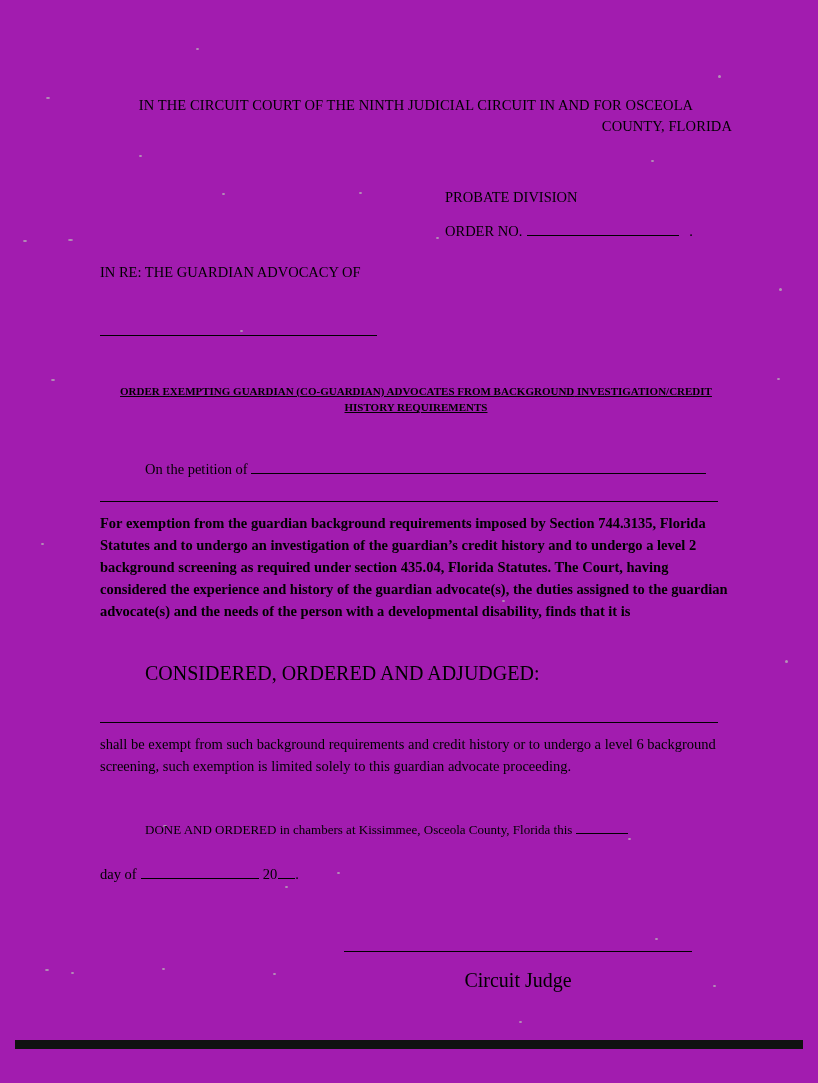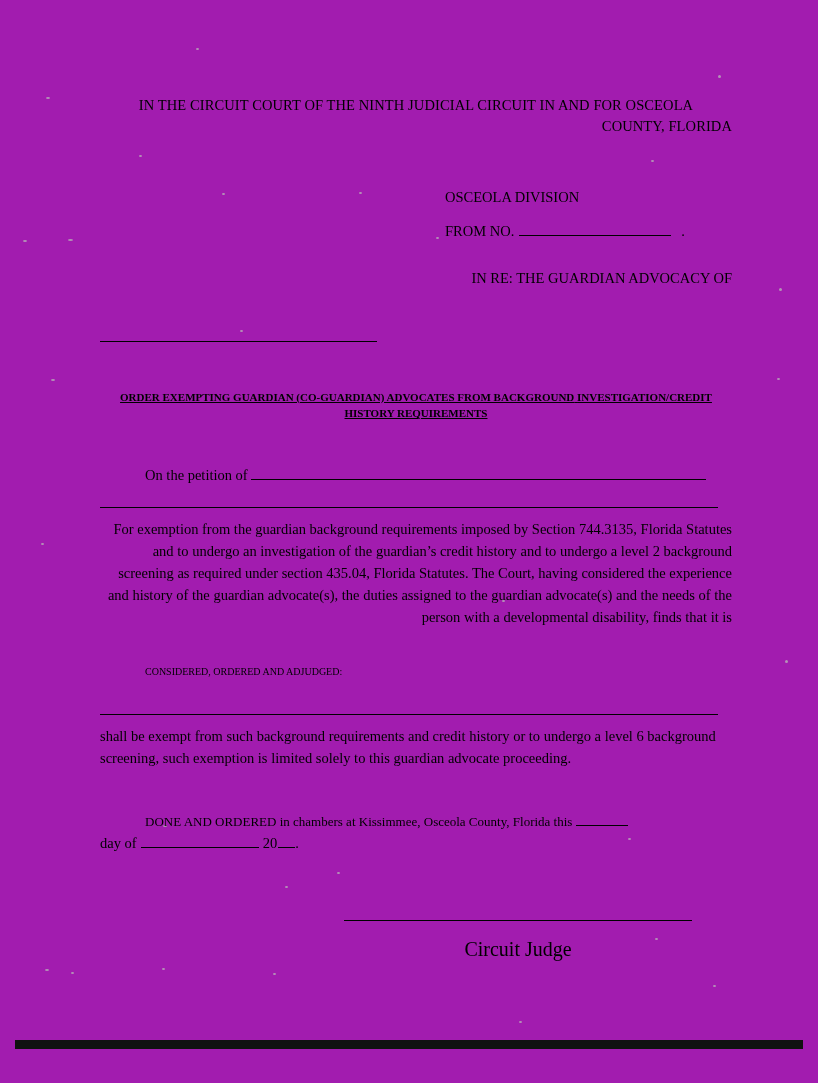--- a/index.html
+++ b/index.html
@@ -61,23 +61,22 @@
     display: inline-block;
     width: 152px;
     border-bottom: 1px solid #000;
     margin: 0 4px 0 5px;
     height: 12px;
   }
   .case-no .dot {
     margin-left: 6px;
   }
   .inre {
-    margin-top: 27px;
-    font-size: 14.5px;
-    text-align: right;
+    margin-top: 21px;
+    font-size: 14.5px;
   }
   .blank-rule {
     border-bottom: 1px solid #000;
     height: 0;
   }
   .rule-name {
     width: 277px;
     margin-top: 52px;
   }
   .order-title {
@@ -106,26 +105,27 @@
     margin-left: 3px;
   }
   .full-rule {
     width: 618px;
     margin-top: 22px;
   }
   .para {
     margin-top: 10px;
     font-size: 14.5px;
     line-height: 1.52;
-    text-align: right;
+    text-align: left;
+    font-weight: bold;
   }
   .considered {
     margin-top: 36px;
     padding-left: 45px;
-    font-size: 10px;
+    font-size: 20px;
   }
   .full-rule2 {
     width: 618px;
     margin-top: 35px;
   }
   .para2 {
     margin-top: 10px;
     font-size: 14.5px;
     line-height: 1.52;
   }
@@ -135,21 +135,21 @@
     font-size: 13px;
   }
   .done .rule {
     display: inline-block;
     border-bottom: 1px solid #000;
     width: 52px;
     height: 12px;
     margin-left: 4px;
   }
   .dayline {
-    margin-top: 2px;
+    margin-top: 25px;
     font-size: 14.5px;
   }
   .dayline .rule {
     display: inline-block;
     border-bottom: 1px solid #000;
     width: 118px;
     height: 12px;
     margin: 0 4px;
   }
   .dayline .rule-short {
@@ -223,23 +223,23 @@
     <div class="speck" style="left:519px;top:1021px;width:3px;height:2px;"></div>
 
     <div class="content">
 
       <div class="court-title">
         <span>IN THE CIRCUIT COURT OF THE NINTH JUDICIAL CIRCUIT IN AND FOR OSCEOLA</span>
         <span class="line2">COUNTY, FLORIDA</span>
       </div>
 
       <div class="right-block">
-        <div class="probate">OSCEOLA DIVISION</div>
+        <div class="probate">PROBATE DIVISION</div>
         <div class="case-no">
-          <span>FROM NO.</span><span class="rule"></span><span class="dot">.</span>
+          <span>ORDER NO.</span><span class="rule"></span><span class="dot">.</span>
         </div>
       </div>
 
       <div class="inre">IN RE: THE GUARDIAN ADVOCACY OF</div>
 
       <div class="blank-rule rule-name"></div>
 
       <div class="order-title">
         <span>ORDER EXEMPTING GUARDIAN (CO-GUARDIAN) ADVOCATES FROM BACKGROUND</span>
         <span>INVESTIGATION/CREDIT HISTORY REQUIREMENTS</span>

